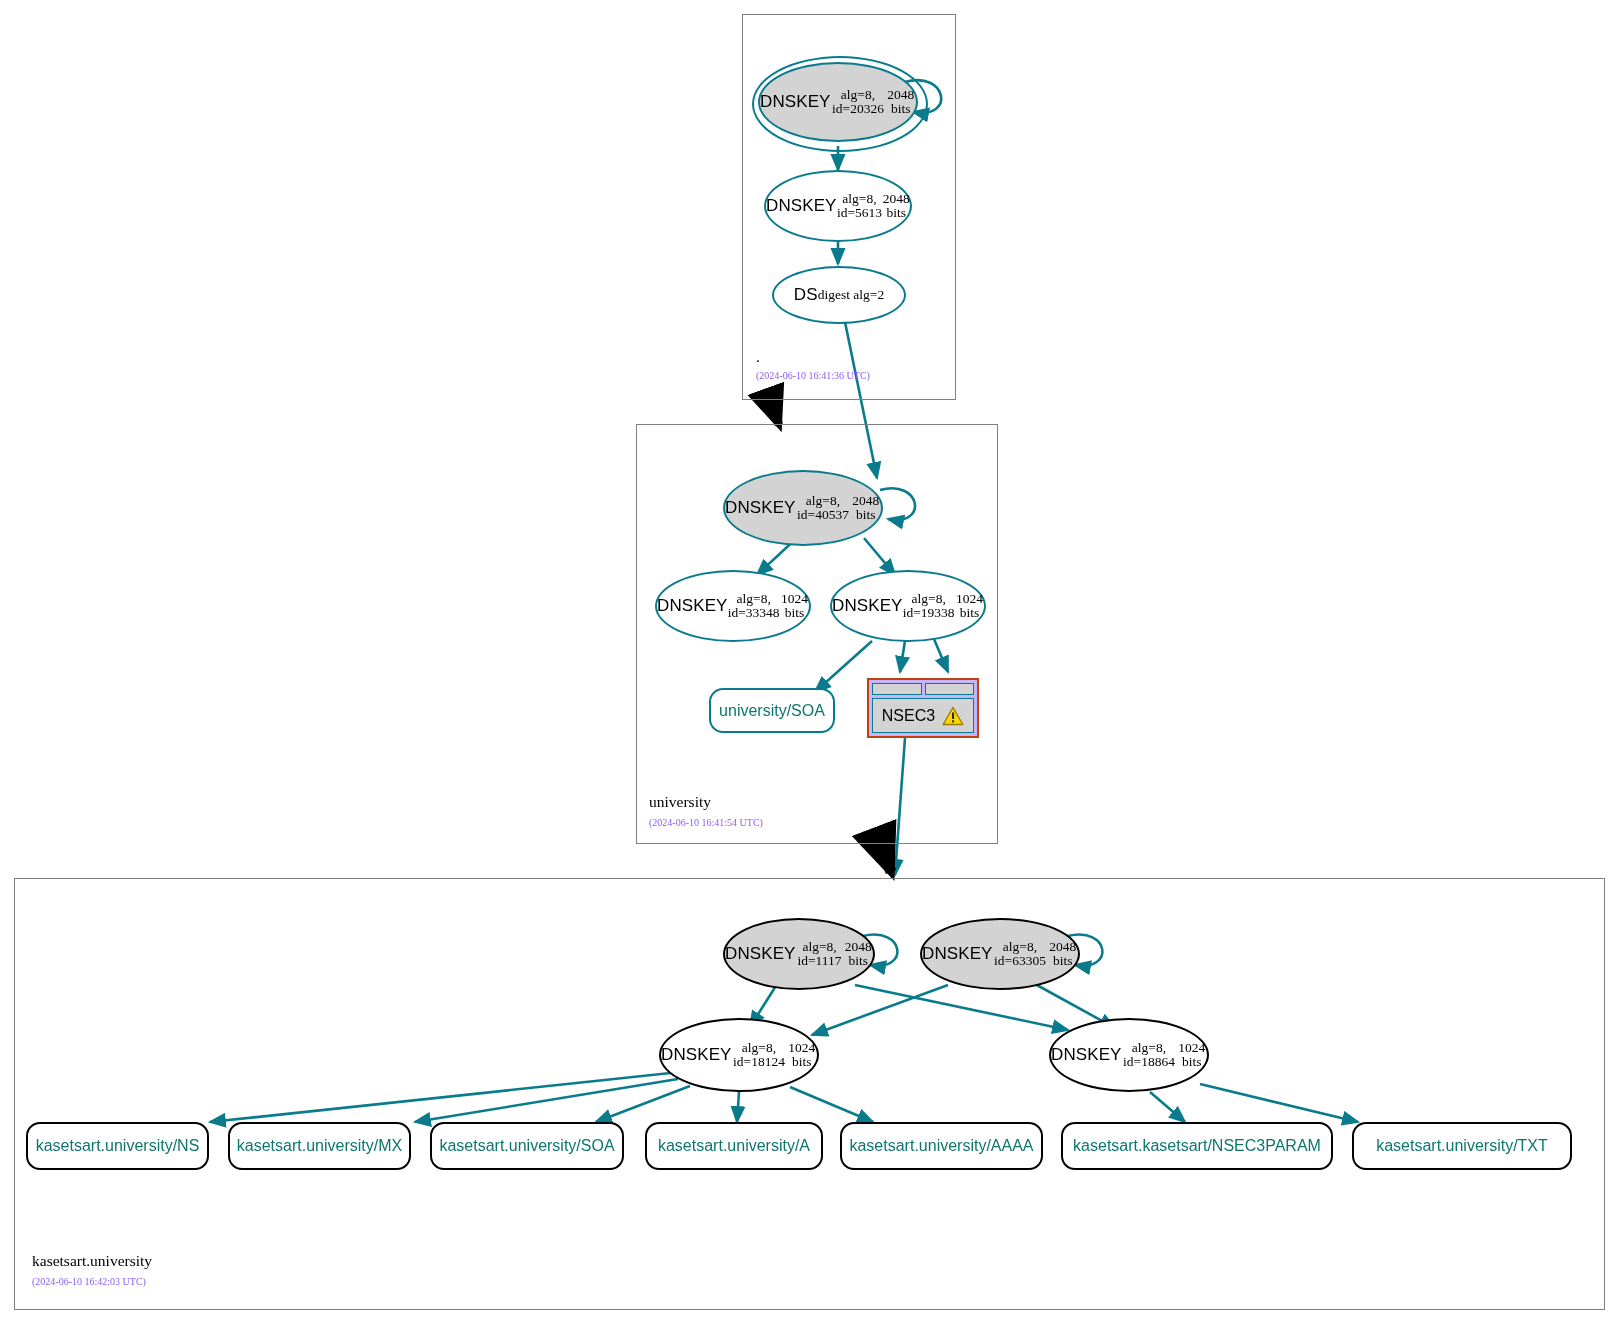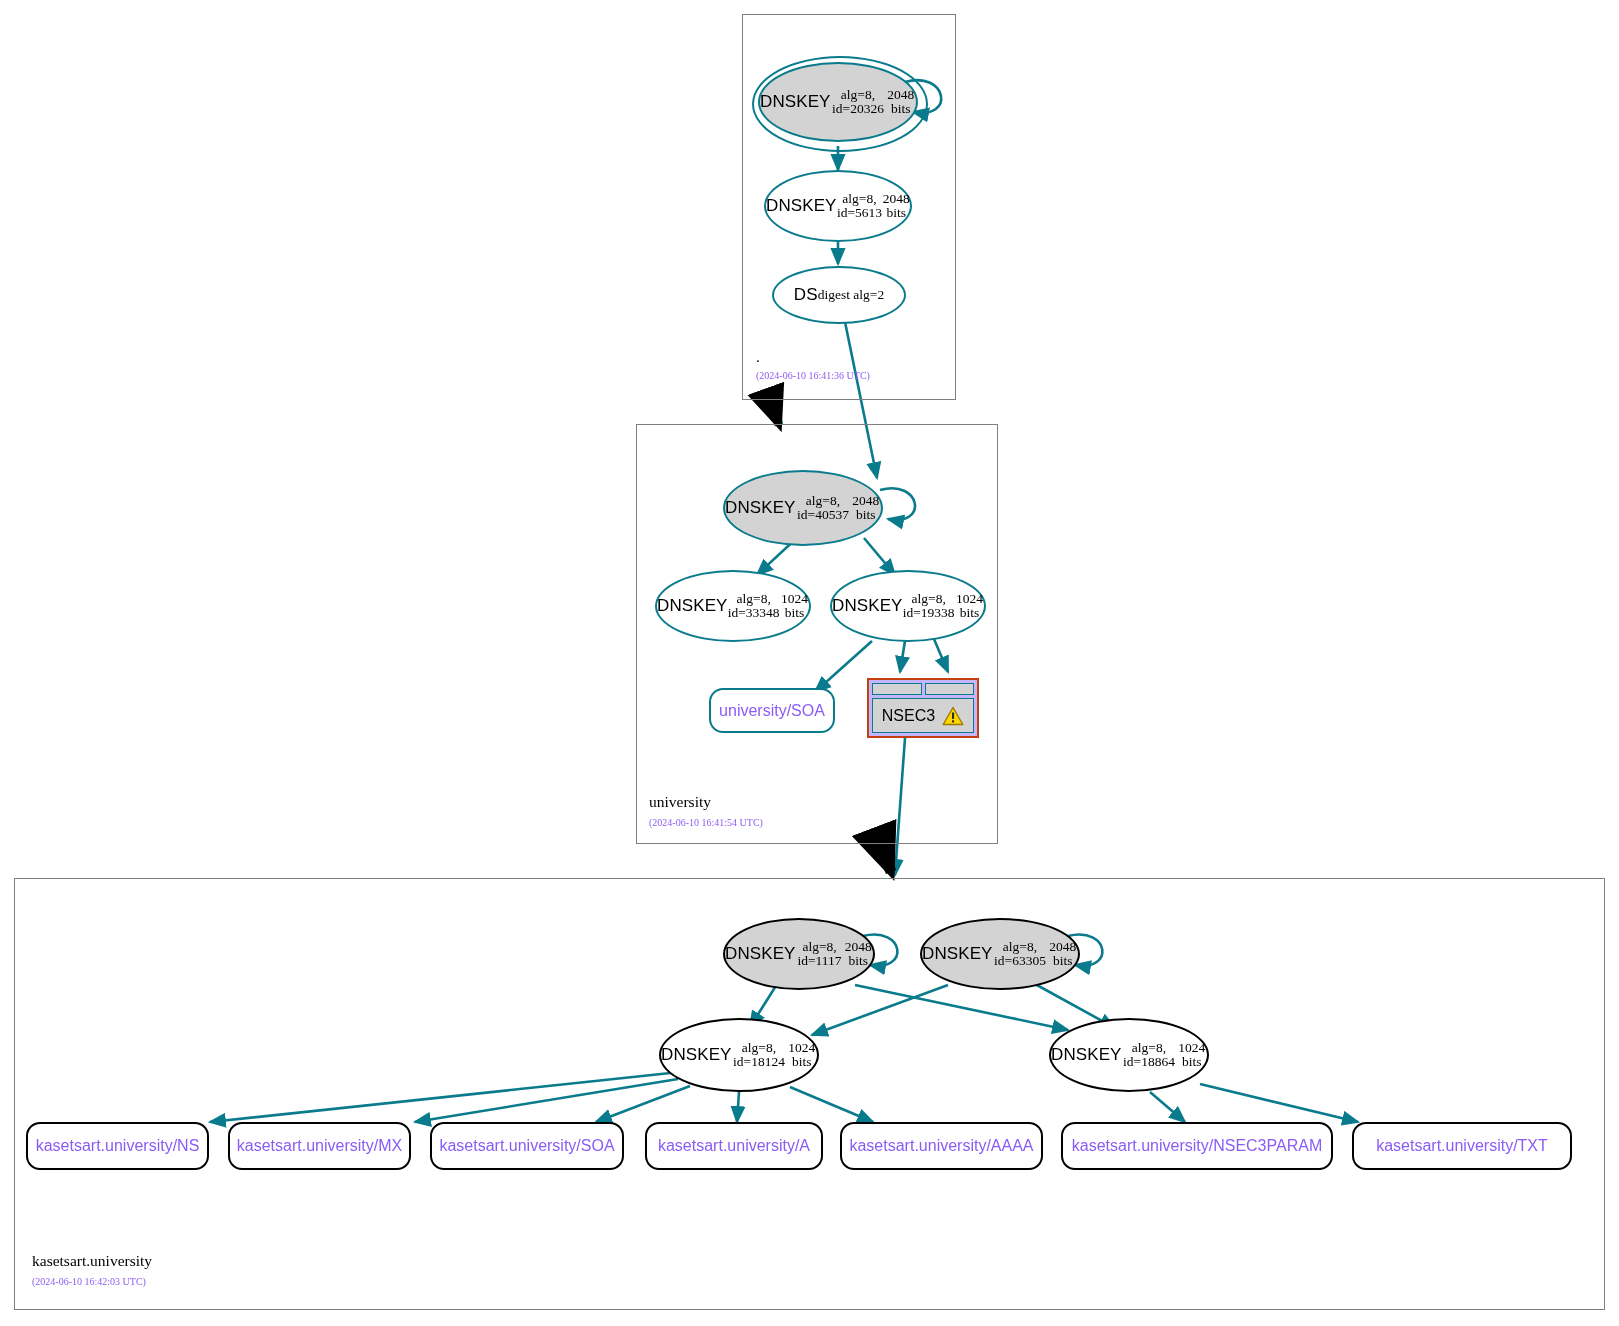--- a/index.html
+++ b/index.html
@@ -82,21 +82,21 @@
   }
 
   .rrset-node {
     display: flex;
     align-items: center;
     justify-content: center;
     border-radius: 14px;
     text-align: left;
     font-family: "Liberation Sans", "DejaVu Sans", sans-serif;
     font-size: 16px;
-    color: #8b5cf6;
+    color: #0f766e;
     background: #ffffff;
     padding: 7px 8px;
   }
   .rr-teal { border: 2px solid #0a7b8c; }
   .rr-black { border: 2.2px solid #000000; }
 
   .nsec-node {
     position: absolute;
     border: 2px solid #c2410c;
     background: #c4b5fd;
@@ -299,19 +299,19 @@
   <div class="node rrset-node rr-black" style="left:430px; top:1122px; width:194px; height:48px;">
     <span>kasetsart.university/SOA</span>
   </div>
   <div class="node rrset-node rr-black" style="left:645px; top:1122px; width:178px; height:48px;">
     <span>kasetsart.university/A</span>
   </div>
   <div class="node rrset-node rr-black" style="left:840px; top:1122px; width:203px; height:48px;">
     <span>kasetsart.university/AAAA</span>
   </div>
   <div class="node rrset-node rr-black" style="left:1061px; top:1122px; width:272px; height:48px;">
-    <span>kasetsart.university/NSEC3PARAM</span>
+    <span>kasetsart.kasetsart/NSEC3PARAM</span>
   </div>
   <div class="node rrset-node rr-black" style="left:1352px; top:1122px; width:220px; height:48px;">
     <span>kasetsart.university/TXT</span>
   </div>
 
 </div>
 
 </body></html>

